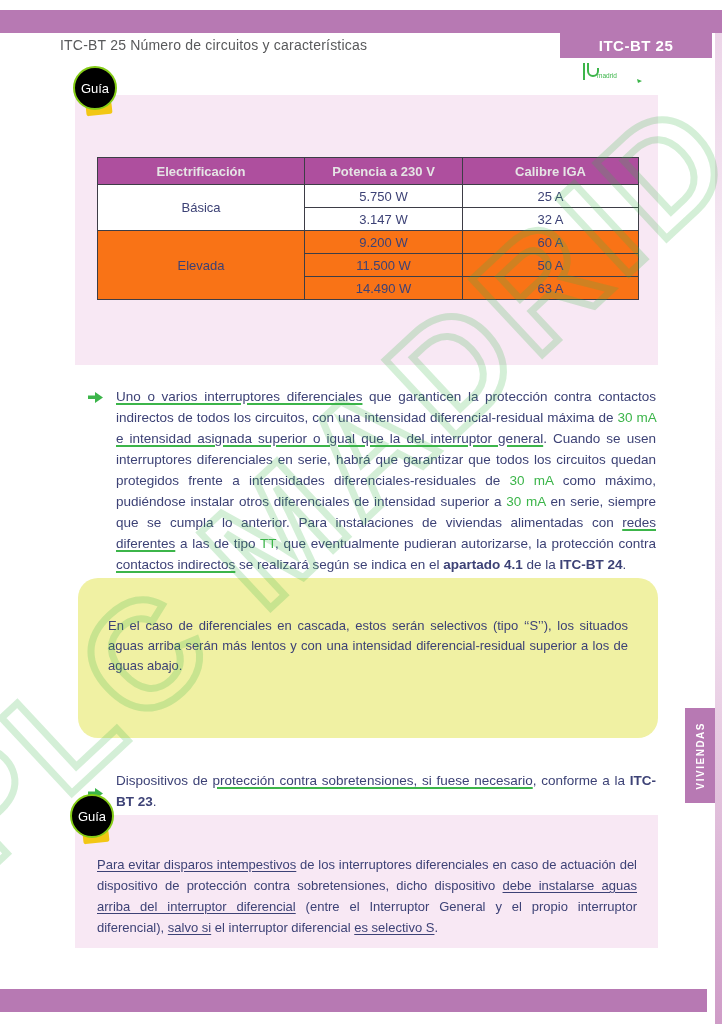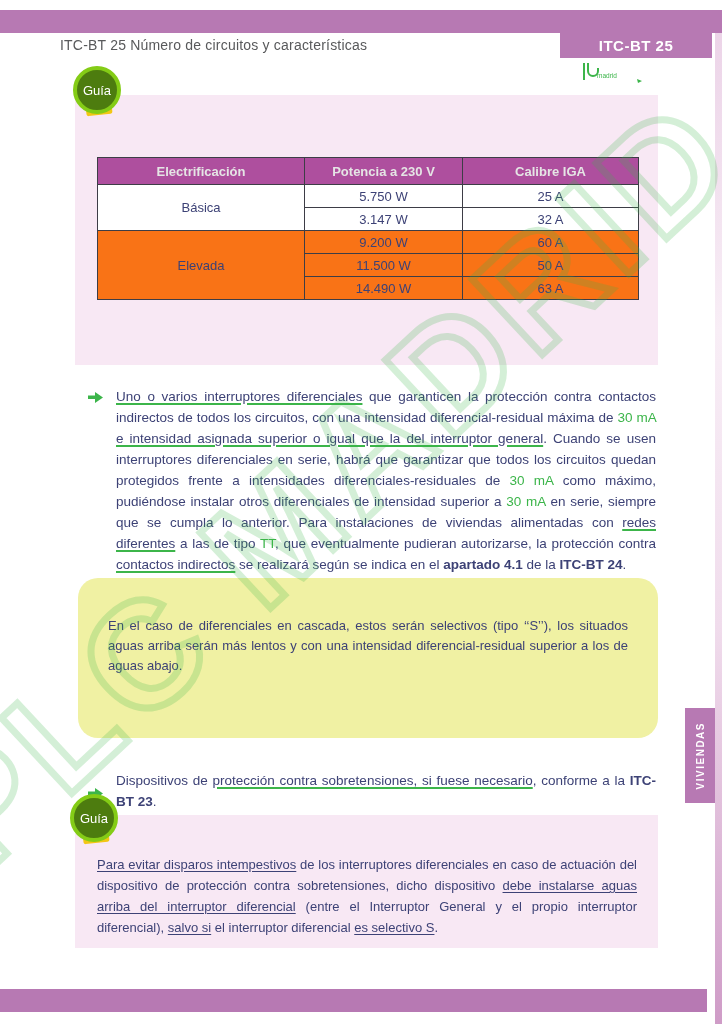--- a/index.html
+++ b/index.html
@@ -10,22 +10,22 @@
   .top-bar{position:absolute;left:0;top:10px;width:722px;height:23px;background:#b779b3;}
   .header-title{position:absolute;left:60px;top:37px;width:520px;text-align:left;
     font-size:14px;color:#58595b;letter-spacing:.2px;}
   .header-badge{position:absolute;left:560px;top:33px;width:152px;height:25px;background:#b779b3;
     color:#fff;font-weight:bold;font-size:15px;text-align:center;line-height:25px;letter-spacing:.5px;}
   .edge-strip{position:absolute;right:0;top:33px;width:7px;height:991px;
     background:linear-gradient(180deg,#ecd4e8,#f8eef6 30%,#f0dcec 60%,#cf9cc7);}
   .logo{position:absolute;left:577px;top:60px;width:70px;height:24px;}
   .logo svg{display:block;}
 
-  .guide-badge{position:absolute;width:40px;height:40px;border-radius:50%;background:#4d7c0f;
-    border:4px solid #84cc16;color:#fff;display:flex;align-items:center;justify-content:center;
+  .guide-badge{position:absolute;width:40px;height:40px;border-radius:50%;background:#000000;
+    border:2px solid #84cc16;color:#fff;display:flex;align-items:center;justify-content:center;
     font-size:13px;z-index:3;text-align:right;}
   #badge1{left:73px;top:66px;}
   #badge2{left:70px;top:794px;}
   .badge-ribbon{position:absolute;width:26px;height:12px;background:#f2c714;border-radius:2px;
     transform:rotate(-6deg);z-index:2;}
   #ribbon1{left:86px;top:103px;}
   #ribbon2{left:83px;top:831px;}
 
   .panel{position:absolute;background:#f8e8f4;z-index:1;}
   #panel1{left:75px;top:95px;width:583px;height:270px;}

